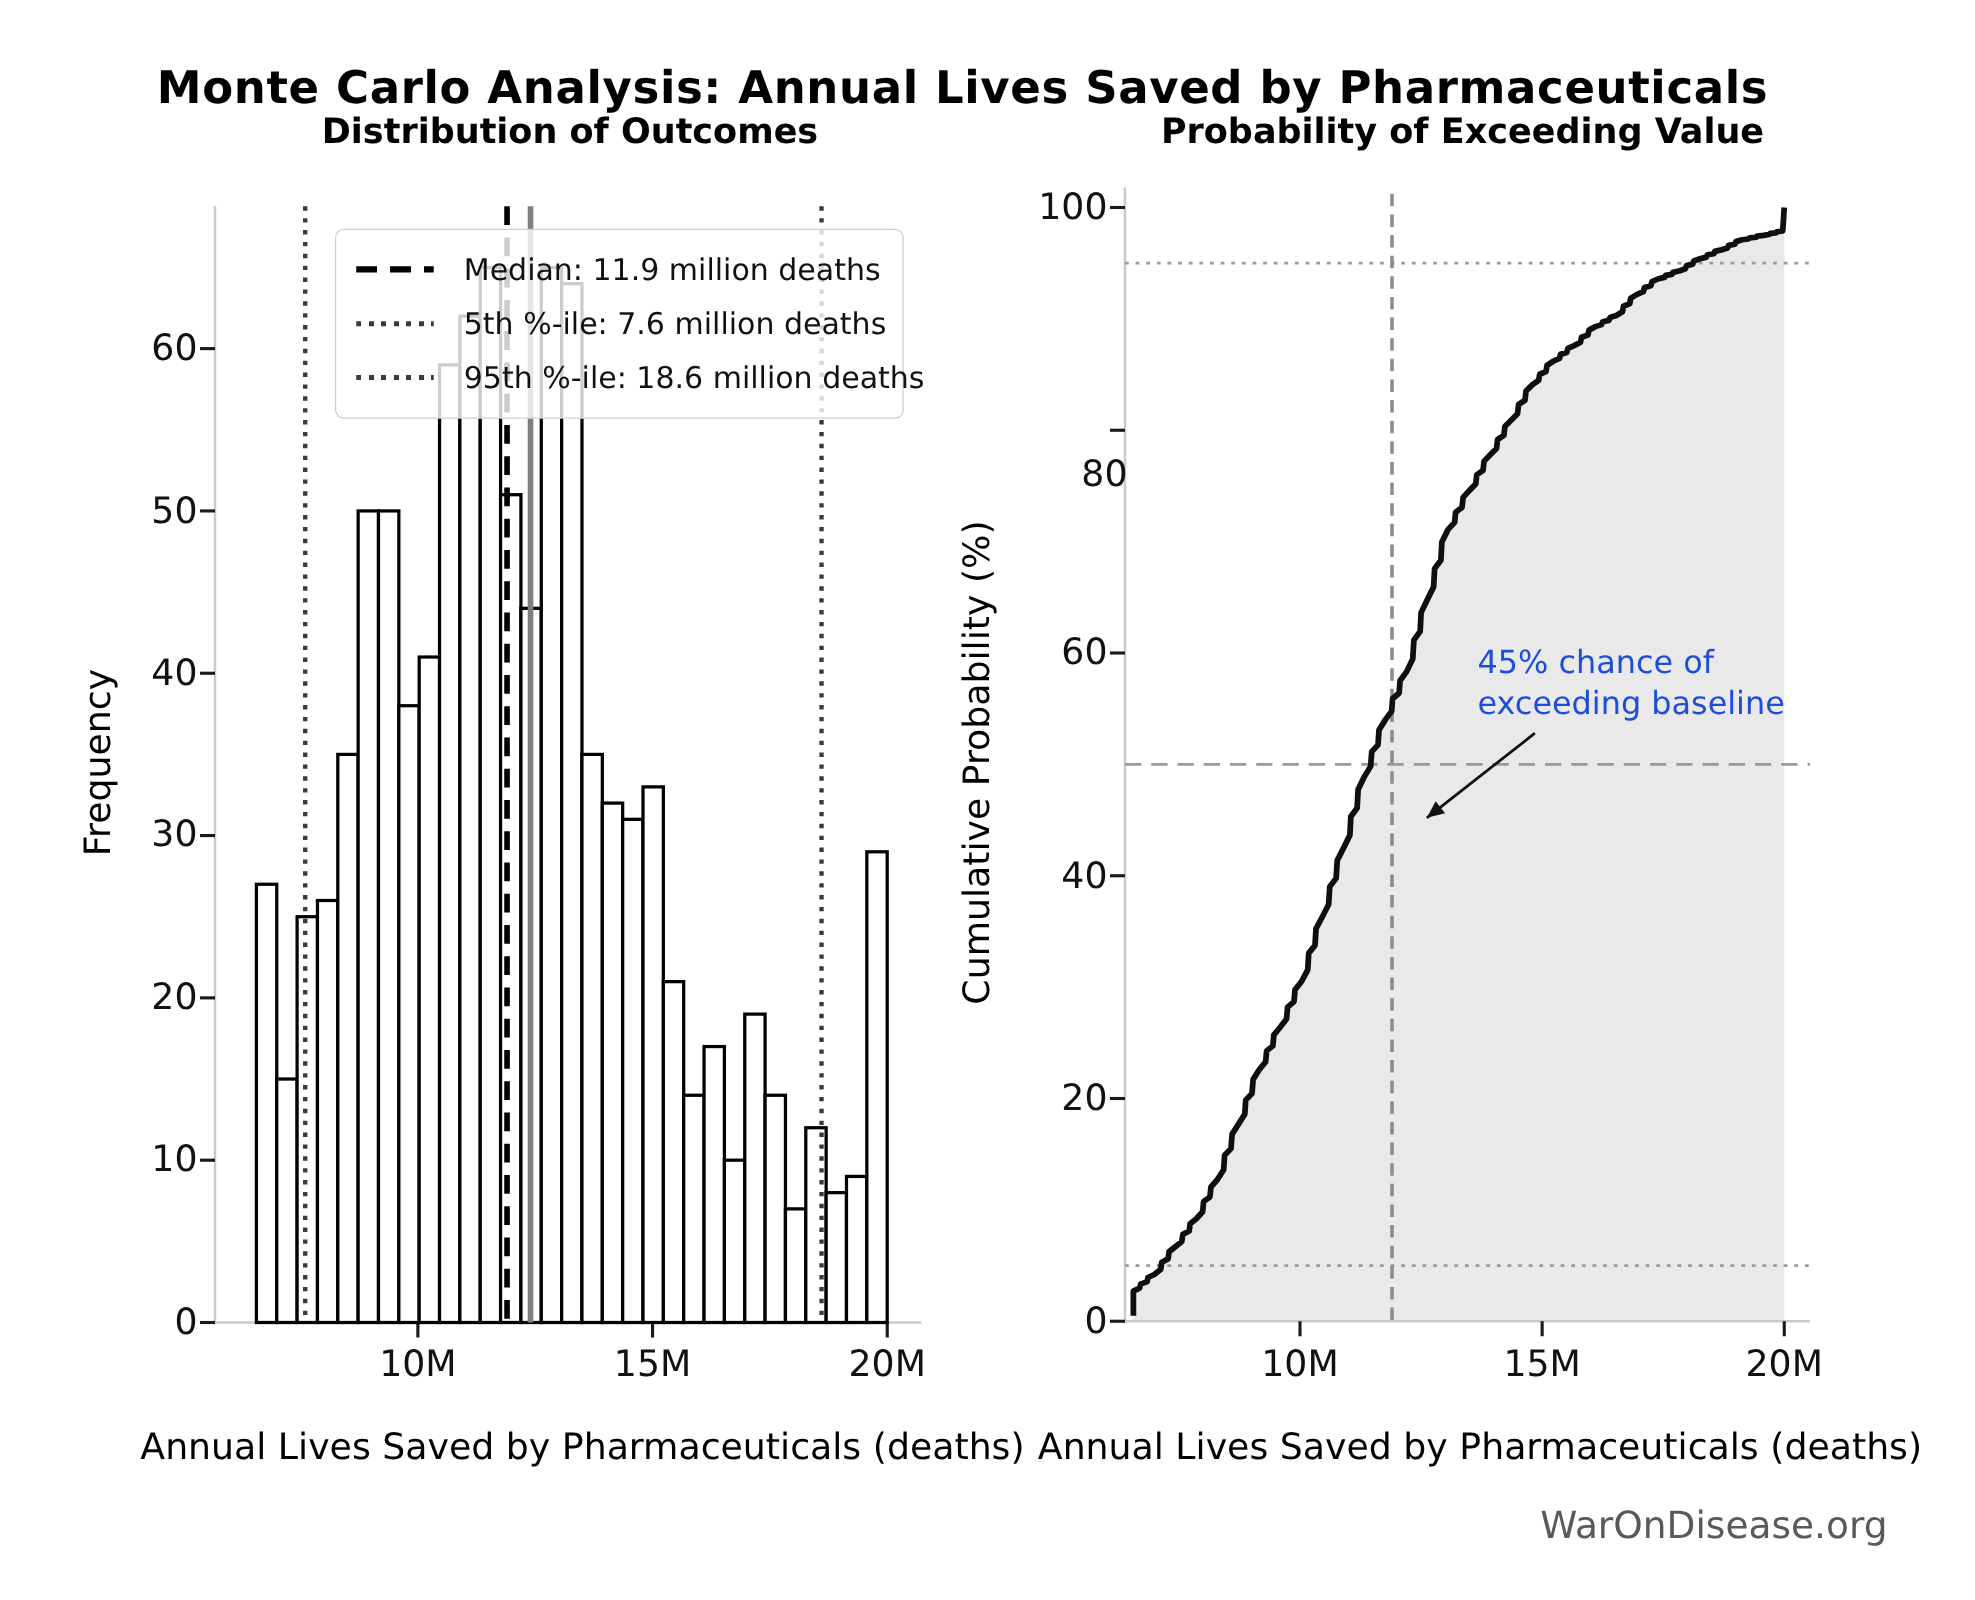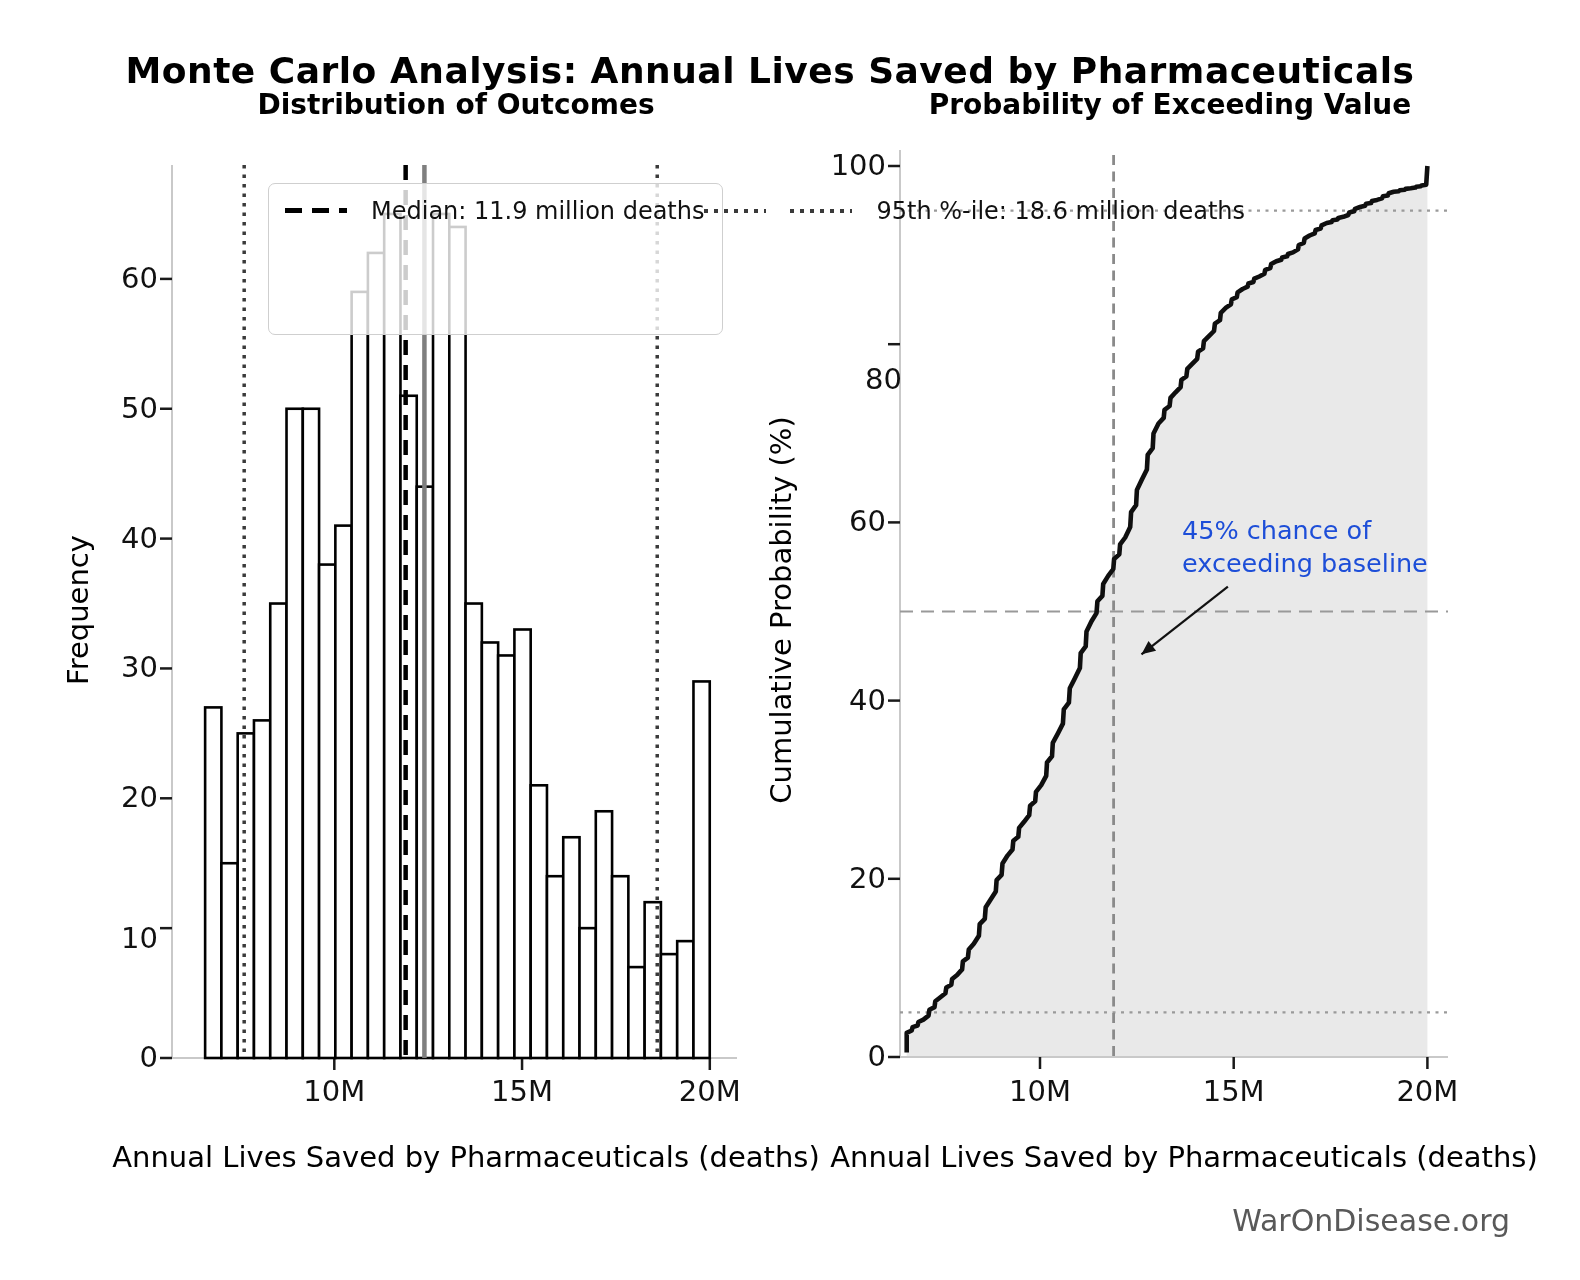--- a/index.html
+++ b/index.html
@@ -9,21 +9,21 @@
   .abs{position:absolute;}
   .main-title{left:0;top:50px;width:1540px;text-align:center;font-size:36px;font-weight:bold;letter-spacing:0.5px;}
   .sub-title{top:88px;font-size:28px;font-weight:bold;transform:translateX(-50%);white-space:nowrap;}
   .sub-title.left{left:456px;}
   .sub-title.right{left:1170px;}
   .ylab{font-size:29px;white-space:nowrap;transform:translate(-50%,-50%) rotate(-90deg);}
   .xlab{font-size:29px;white-space:nowrap;transform:translateX(-50%);top:1140px;}
   .tick-label{position:absolute;font-size:29px;color:#111;}
   .legend-box{left:268px;top:183px;width:455px;height:152px;background:rgba(255,255,255,0.8);
               border:1.5px solid #cfcfcf;border-radius:7px;box-sizing:border-box;
-              padding:10px 16px;display:flex;flex-direction:row;justify-content:space-around;}
+              padding:10px 16px;display:flex;flex-direction:column;justify-content:space-around;}
   .legend-row{display:flex;align-items:center;height:33px;}
   .legend-sample{width:62px;margin-right:24px;flex:0 0 62px;}
   .ls-dash{height:5px;background:repeating-linear-gradient(90deg,#000 0 17px,rgba(0,0,0,0) 17px 27px);}
   .ls-dot{height:4px;background:repeating-linear-gradient(90deg,#3a3a3a 0 4px,rgba(0,0,0,0) 4px 10px);}
   .ls-solid{height:4px;background:#7f7f7f;}
   .legend-text{font-size:24px;color:#111;white-space:nowrap;}
   .annotation{left:1182px;top:514px;font-size:25.5px;line-height:33px;color:#1d4ed8;white-space:nowrap;}
   .watermark{right:70px;top:1188px;font-size:30px;color:#595959;margin-top:15px;}
 </style>
 </head>
@@ -109,35 +109,36 @@
   <div class="abs xlab" style="left:466px;">Annual Lives Saved by Pharmaceuticals (deaths)</div>
   <div class="abs xlab" style="left:1184px;">Annual Lives Saved by Pharmaceuticals (deaths)</div>
 
   <div class="abs legend-box">
     <div class="legend-row">
       <span class="legend-sample ls-dash"></span>
       <span class="legend-text">Median: 11.9 million deaths</span>
     </div>
     <div class="legend-row">
       <span class="legend-sample ls-dot"></span>
+      <span class="legend-text">5th %-ile: 7.6 million deaths</span>
     </div>
     <div class="legend-row">
       <span class="legend-sample ls-dot"></span>
       <span class="legend-text">95th %-ile: 18.6 million deaths</span>
     </div>
   </div>
 
   <div class="abs annotation">
     <div>45% chance of</div>
     <div>exceeding baseline</div>
   </div>
 
   <div class="abs watermark">WarOnDisease.org</div>
 <div class="tick-label" style="right: 1422px; top: 1040px;">0</div>
-    <div class="tick-label" style="right: 1422px; top: 910.15px; margin-top: 11px;">10</div>
+    <div class="tick-label" style="right: 1422px; top: 910.15px;">10</div>
     <div class="tick-label" style="right: 1422px; top: 780.3px;">20</div>
     <div class="tick-label" style="right: 1422px; top: 650.45px;">30</div>
     <div class="tick-label" style="right: 1422px; top: 520.6px;">40</div>
     <div class="tick-label" style="right: 1422px; top: 390.75px;">50</div>
     <div class="tick-label" style="right: 1422px; top: 260.9px;">60</div>
     <div class="tick-label" style="left: 334.3px; transform: translateX(-50%); top: 1074px;">10M</div>
     <div class="tick-label" style="left: 522.05px; transform: translateX(-50%); top: 1074px;">15M</div>
     <div class="tick-label" style="left: 709.8px; transform: translateX(-50%); top: 1074px;">20M</div>
     <div class="tick-label" style="right: 694px; top: 1039px;">0</div>
     <div class="tick-label" style="right: 694px; top: 860.8px;">20</div>

